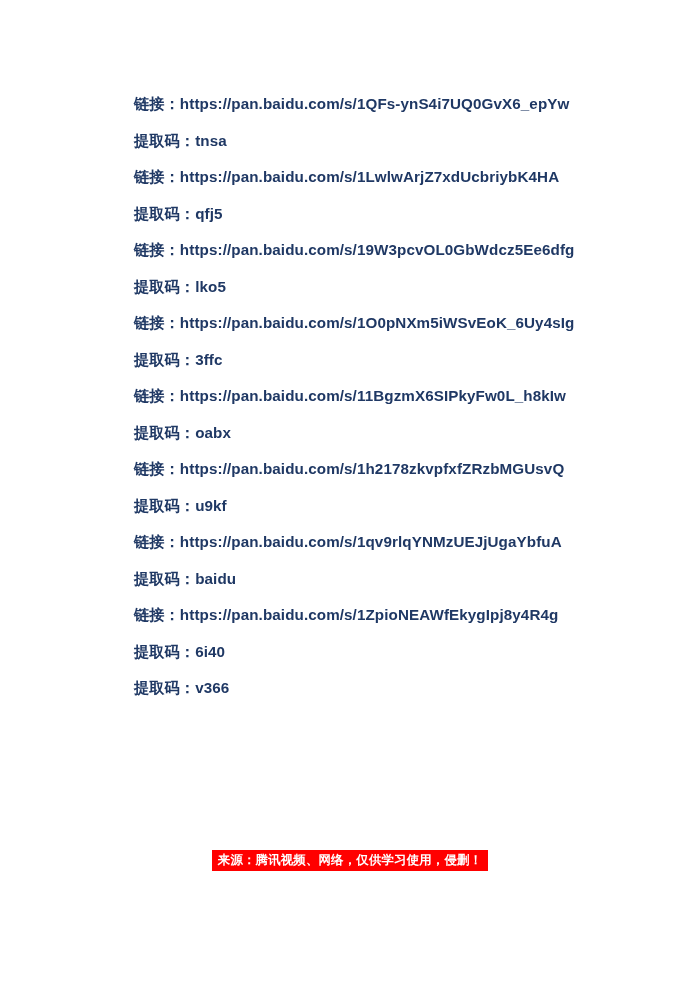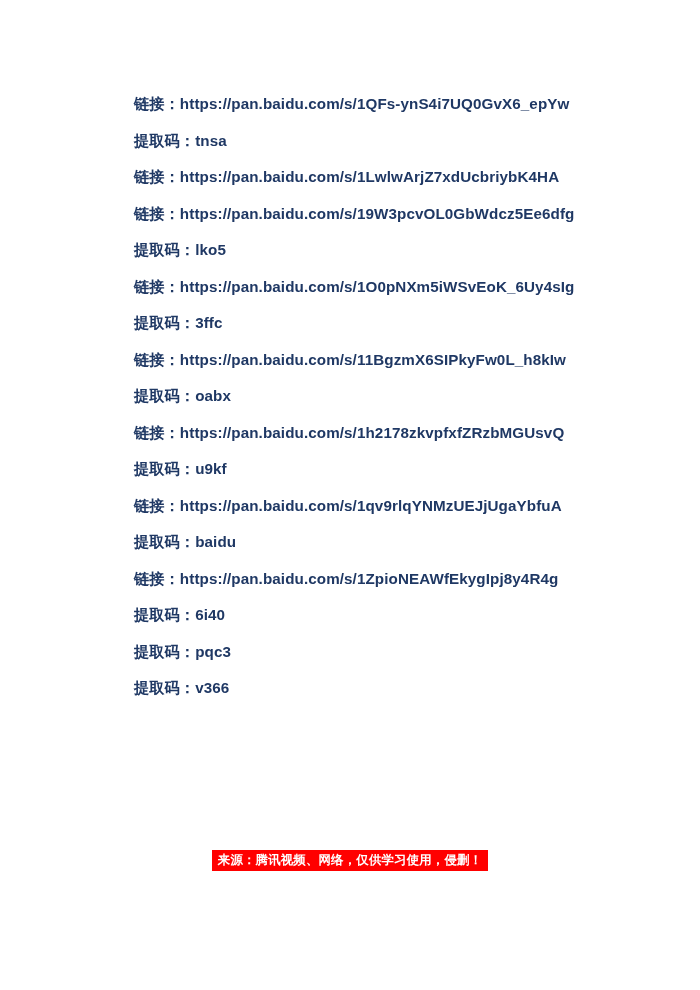--- a/index.html
+++ b/index.html
@@ -59,33 +59,33 @@
 </style>
 </head>
 <body>
 
 <div class="page">
 
   <div class="content">
     <div class="line link">链接：https://pan.baidu.com/s/1QFs-ynS4i7UQ0GvX6_epYw</div>
     <div class="line code">提取码：tnsa</div>
     <div class="line link">链接：https://pan.baidu.com/s/1LwlwArjZ7xdUcbriybK4HA</div>
+    <div class="line code">提取码：qfj5</div>
     <div class="line link">链接：https://pan.baidu.com/s/19W3pcvOL0GbWdcz5Ee6dfg</div>
     <div class="line code">提取码：lko5</div>
     <div class="line link">链接：https://pan.baidu.com/s/1O0pNXm5iWSvEoK_6Uy4sIg</div>
     <div class="line code">提取码：3ffc</div>
     <div class="line link">链接：https://pan.baidu.com/s/11BgzmX6SIPkyFw0L_h8kIw</div>
     <div class="line code">提取码：oabx</div>
     <div class="line link">链接：https://pan.baidu.com/s/1h2178zkvpfxfZRzbMGUsvQ</div>
     <div class="line code">提取码：u9kf</div>
     <div class="line link">链接：https://pan.baidu.com/s/1qv9rlqYNMzUEJjUgaYbfuA</div>
     <div class="line code">提取码：baidu</div>
     <div class="line link">链接：https://pan.baidu.com/s/1ZpioNEAWfEkygIpj8y4R4g</div>
     <div class="line code">提取码：6i40</div>
-    <div class="line code">提取码：pqc3</div>
     <div class="line code">提取码：v366</div>
   </div>
 
   <div class="footer-wrap">
     <span class="footer-badge">来源：腾讯视频、网络，仅供学习使用，侵删！</span>
   </div>
 
 </div>
 
 </body></html>

